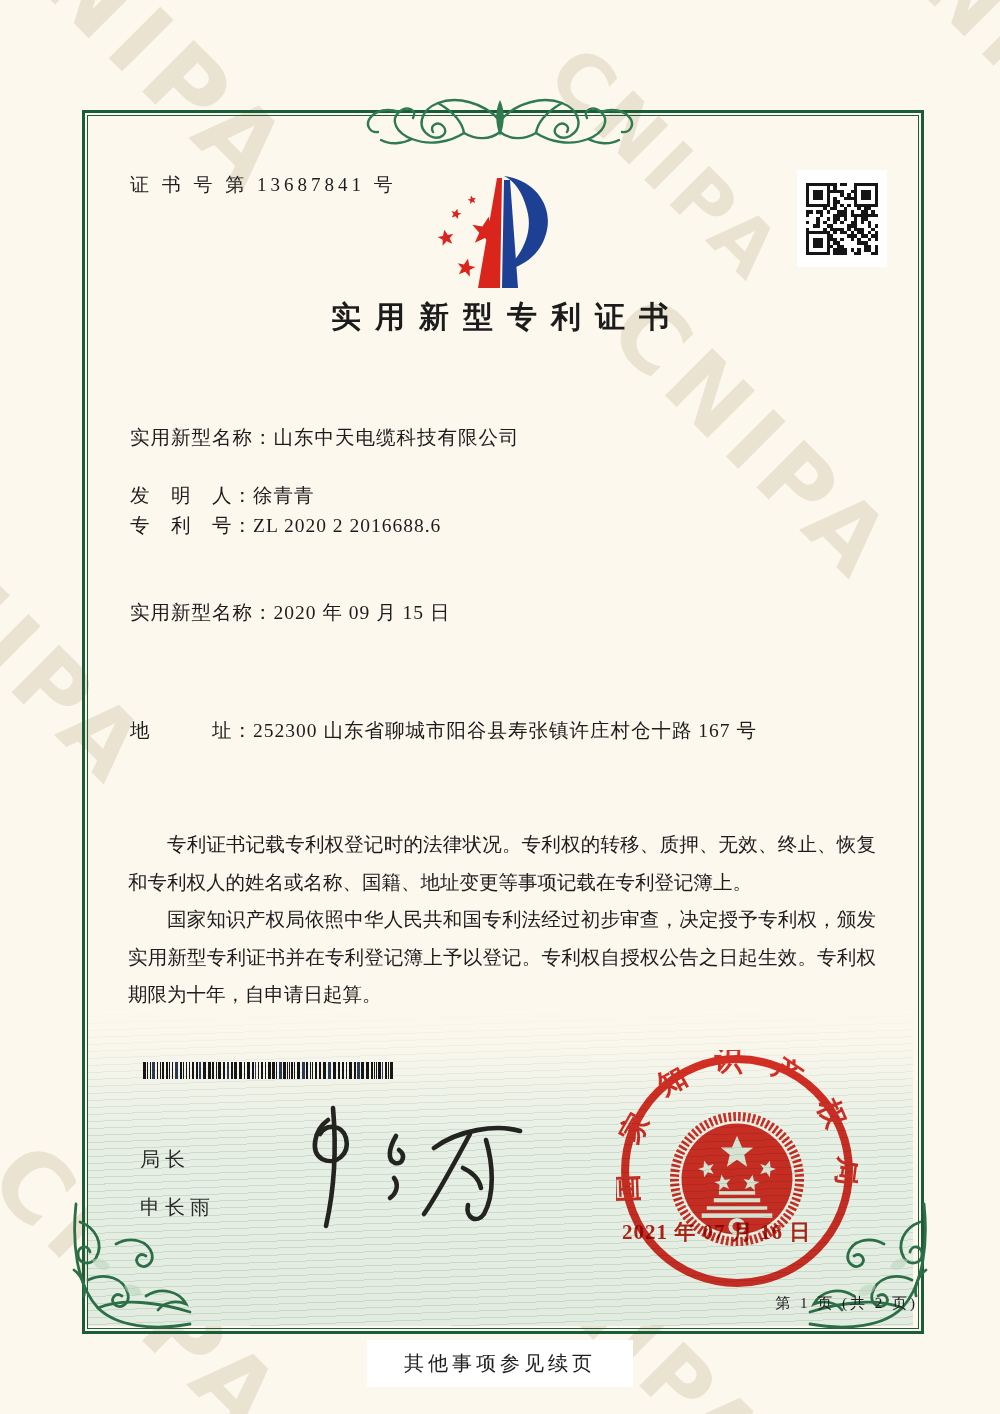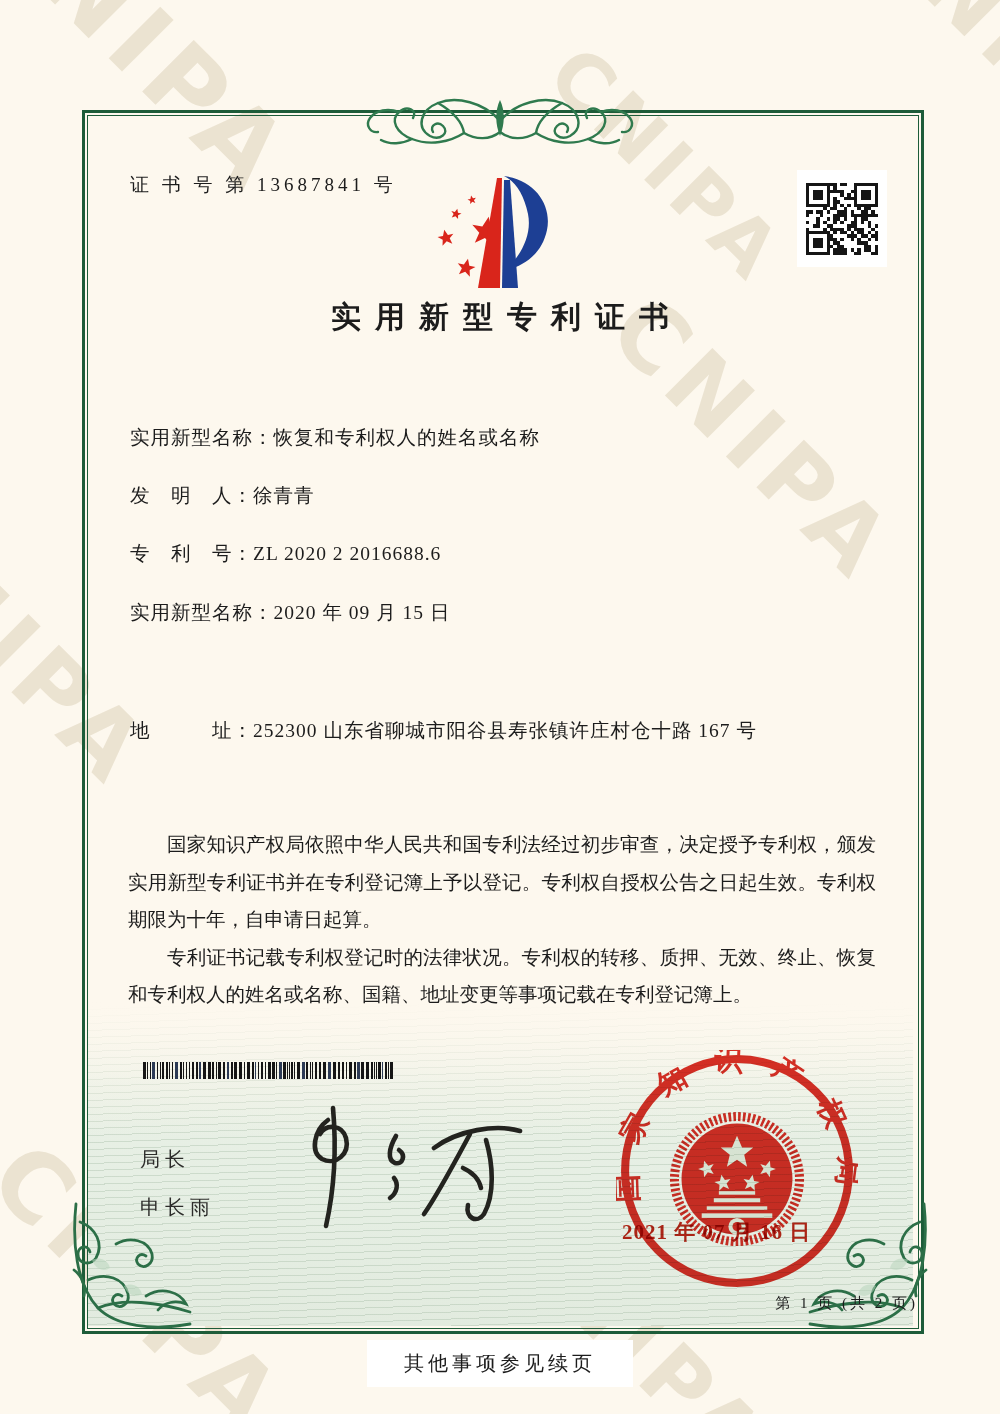--- a/index.html
+++ b/index.html
@@ -389,38 +389,38 @@
           <rect x="15" y="20" width="1" height="1"></rect>
           <rect x="19" y="20" width="1" height="1"></rect>
           <rect x="20" y="20" width="1" height="1"></rect>
         </g>
       </svg>
   </div>
 
   <div class="title">实用新型专利证书</div>
 
   <div class="field" style="top:424px">
-    <span class="flabel">实用新型名称：</span><span class="fvalue">恢复和专利权人的姓名或名称</span>
+    <span class="flabel">实用新型名称：</span><span class="fvalue">山东中天电缆科技有限公司</span>
   </div>
   <div class="field" style="top:482px">
     <span class="flabel">发　明　人：</span><span class="fvalue">徐青青</span>
   </div>
-  <div class="field" style="top:540px">
+  <div class="field" style="top:512px">
     <span class="flabel">专　利　号：</span><span class="fvalue">ZL 2020 2 2016688.6</span>
   </div>
   <div class="field" style="top:599px">
     <span class="flabel">实用新型名称：</span><span class="fvalue">2020 年 09 月 15 日</span>
   </div>
   <div class="field" style="top:717px">
     <span class="flabel">地　　　址：</span><span class="fvalue">252300 山东省聊城市阳谷县寿张镇许庄村仓十路 167 号</span>
   </div>
 
   <div class="bodytext">
+    <p>专利证书记载专利权登记时的法律状况。专利权的转移、质押、无效、终止、恢复和专利权人的姓名或名称、国籍、地址变更等事项记载在专利登记簿上。</p>
     <p>国家知识产权局依照中华人民共和国专利法经过初步审查，决定授予专利权，颁发实用新型专利证书并在专利登记簿上予以登记。专利权自授权公告之日起生效。专利权期限为十年，自申请日起算。</p>
-    <p>专利证书记载专利权登记时的法律状况。专利权的转移、质押、无效、终止、恢复和专利权人的姓名或名称、国籍、地址变更等事项记载在专利登记簿上。</p>
   </div>
 
   <div class="barcode" id="barcode">
       <span style="width: 3px; margin-right: 1px; background: rgb(21, 21, 21);"></span>
       <span style="width: 1px; margin-right: 2px; background: rgb(21, 21, 21);"></span>
       <span style="width: 1px; margin-right: 1px; background: rgb(21, 21, 21);"></span>
       <span style="width: 3px; margin-right: 2px; background: rgb(44, 58, 85);"></span>
       <span style="width: 1px; margin-right: 2px; background: rgb(21, 21, 21);"></span>
       <span style="width: 1px; margin-right: 1px; background: rgb(21, 21, 21);"></span>
       <span style="width: 2px; margin-right: 2px; background: rgb(21, 21, 21);"></span>

